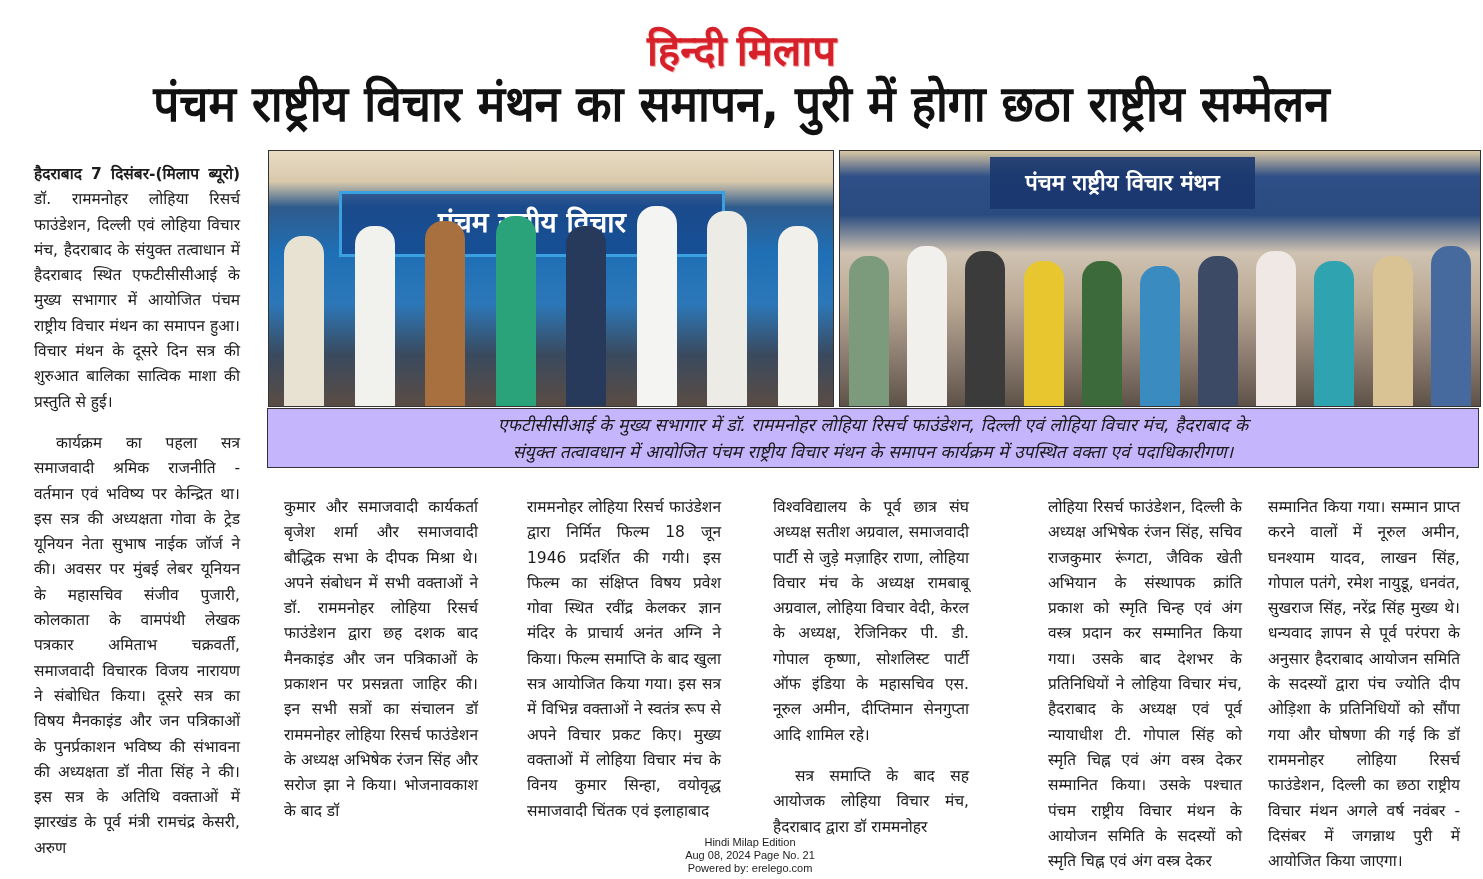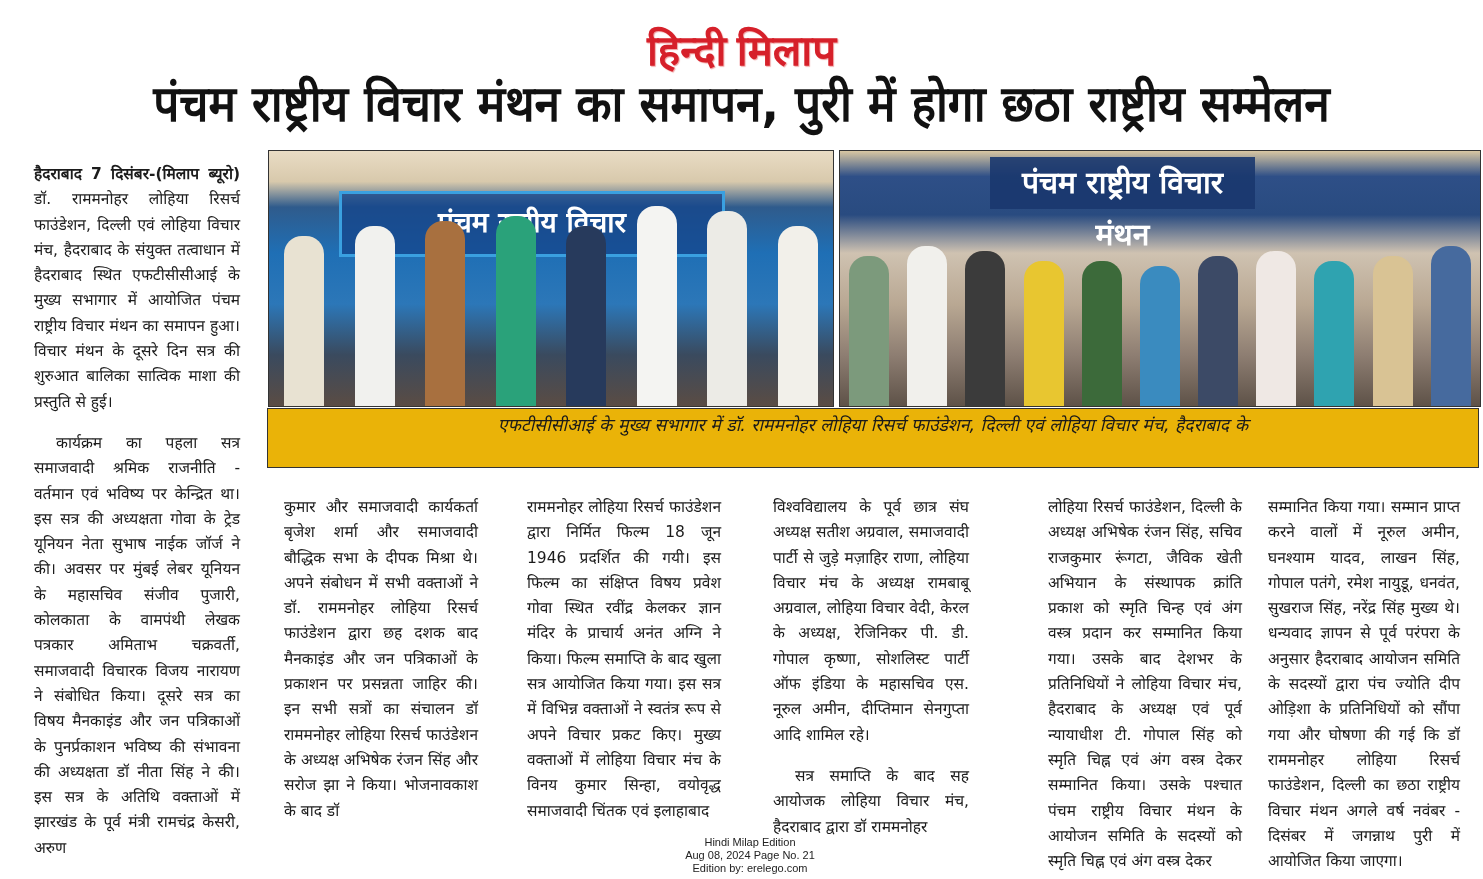--- a/index.html
+++ b/index.html
@@ -14,24 +14,24 @@
   #col2 { left:268px; top:479px; width:226px; }
   #col3 { left:511px; top:479px; width:226px; }
   #col4 { left:757px; top:479px; width:228px; }
   #col5 { left:1032px; top:479px; width:226px; }
   #col6 { left:1252px; top:479px; width:224px; }
   .photo { position:absolute; border:1px solid #333; overflow:hidden; }
   #photo1 { left:268px; top:150px; width:564px; height:255px; background:linear-gradient(180deg,#e9dcc4 0%,#d8c9ac 12%,#2f5b8c 22%,#1f6fb5 40%,#2c77b8 60%,#3a4a5e 80%,#5a4c44 100%); }
   #photo2 { left:839px; top:150px; width:640px; height:255px; background:linear-gradient(180deg,#d9c7a2 0%,#2e4f87 10%,#294b80 25%,#cfc2b1 40%,#b9a893 60%,#8e7e72 80%,#5e5248 100%); }
   .banner { position:absolute; color:#fff; font-weight:bold; text-align:center; }
   #photo1 .banner { left:70px; top:40px; width:380px; height:60px; font-size:28px; line-height:58px; background:rgba(20,70,140,0.75); border:3px solid #3aa0e0; }
-  #photo2 .banner { left:150px; top:6px; width:265px; height:52px; font-size:30px; line-height:52px; background:rgba(25,55,110,0.9); }
+  #photo2 .banner { left:150px; top:6px; width:265px; height:52px; font-size:22px; line-height:52px; background:rgba(25,55,110,0.9); }
   .people { position:absolute; left:0; bottom:0; width:100%; height:62%; display:flex; align-items:flex-end; justify-content:space-around; }
   .person { width:40px; border-radius:18px 18px 0 0; }
-  .caption { position:absolute; left:267px; top:408px; width:1212px; height:60px; border:1px solid #333; background:#eab308; text-align:center; font-style:italic; font-size:17.5px; line-height:27px; padding-top:3px; box-sizing:border-box; color:#1a1a1a; }
+  .caption { position:absolute; left:267px; top:408px; width:1212px; height:60px; border:1px solid #333; background:#c4b5fd; text-align:center; font-style:italic; font-size:17.5px; line-height:27px; padding-top:3px; box-sizing:border-box; color:#1a1a1a; }
   .footer { position:absolute; left:640px; top:836px; width:220px; text-align:center; font-family:"Liberation Sans", sans-serif; font-size:11px; line-height:13px; color:#222; }
 </style>
 </head>
 <body>
 
 <div class="masthead">हिन्दी मिलाप</div>
 
 <h1 class="headline" style="margin:0;">पंचम राष्ट्रीय विचार मंथन का समापन, पुरी में होगा छठा राष्ट्रीय सम्मेलन</h1>
 
 <div class="col" id="col1">
@@ -65,20 +65,21 @@
     <div class="person" style="height:150px;background:#3c4a66;"></div>
     <div class="person" style="height:155px;background:#efe8e4;"></div>
     <div class="person" style="height:145px;background:#2fa3b0;"></div>
     <div class="person" style="height:150px;background:#d9c394;"></div>
     <div class="person" style="height:160px;background:#466a9e;"></div>
   </div>
 </div>
 
 <div class="caption">
   <div>एफटीसीसीआई के मुख्य सभागार में डॉ. राममनोहर लोहिया रिसर्च फाउंडेशन, दिल्ली एवं लोहिया विचार मंच, हैदराबाद के</div>
+  <div>संयुक्त तत्वावधान में आयोजित पंचम राष्ट्रीय विचार मंथन के समापन कार्यक्रम में उपस्थित वक्ता एवं पदाधिकारीगण।</div>
 </div>
 
 <div class="col" id="col2">
   <p>कुमार और समाजवादी कार्यकर्ता बृजेश शर्मा और समाजवादी बौद्धिक सभा के दीपक मिश्रा थे। अपने संबोधन में सभी वक्ताओं ने डॉ. राममनोहर लोहिया रिसर्च फाउंडेशन द्वारा छह दशक बाद मैनकाइंड और जन पत्रिकाओं के प्रकाशन पर प्रसन्नता जाहिर की। इन सभी सत्रों का संचालन डॉ राममनोहर लोहिया रिसर्च फाउंडेशन के अध्यक्ष अभिषेक रंजन सिंह और सरोज झा ने किया। भोजनावकाश के बाद डॉ</p>
 </div>
 
 <div class="col" id="col3">
   <p>राममनोहर लोहिया रिसर्च फाउंडेशन द्वारा निर्मित फिल्म 18 जून 1946 प्रदर्शित की गयी। इस फिल्म का संक्षिप्त विषय प्रवेश गोवा स्थित रवींद्र केलकर ज्ञान मंदिर के प्राचार्य अनंत अग्नि ने किया। फिल्म समाप्ति के बाद खुला सत्र आयोजित किया गया। इस सत्र में विभिन्न वक्ताओं ने स्वतंत्र रूप से अपने विचार प्रकट किए। मुख्य वक्ताओं में लोहिया विचार मंच के विनय कुमार सिन्हा, वयोवृद्ध समाजवादी चिंतक एवं इलाहाबाद</p>
 </div>
 
@@ -91,14 +92,14 @@
   <p>लोहिया रिसर्च फाउंडेशन, दिल्ली के अध्यक्ष अभिषेक रंजन सिंह, सचिव राजकुमार रूंगटा, जैविक खेती अभियान के संस्थापक क्रांति प्रकाश को स्मृति चिन्ह एवं अंग वस्त्र प्रदान कर सम्मानित किया गया। उसके बाद देशभर के प्रतिनिधियों ने लोहिया विचार मंच, हैदराबाद के अध्यक्ष एवं पूर्व न्यायाधीश टी. गोपाल सिंह को स्मृति चिह्न एवं अंग वस्त्र देकर सम्मानित किया। उसके पश्चात पंचम राष्ट्रीय विचार मंथन के आयोजन समिति के सदस्यों को स्मृति चिह्न एवं अंग वस्त्र देकर</p>
 </div>
 
 <div class="col" id="col6">
   <p>सम्मानित किया गया। सम्मान प्राप्त करने वालों में नूरुल अमीन, घनश्याम यादव, लाखन सिंह, गोपाल पतंगे, रमेश नायुडू, धनवंत, सुखराज सिंह, नरेंद्र सिंह मुख्य थे। धन्यवाद ज्ञापन से पूर्व परंपरा के अनुसार हैदराबाद आयोजन समिति के सदस्यों द्वारा पंच ज्योति दीप ओड़िशा के प्रतिनिधियों को सौंपा गया और घोषणा की गई कि डॉ राममनोहर लोहिया रिसर्च फाउंडेशन, दिल्ली का छठा राष्ट्रीय विचार मंथन अगले वर्ष नवंबर - दिसंबर में जगन्नाथ पुरी में आयोजित किया जाएगा।</p>
 </div>
 
 <div class="footer">
   <div>Hindi Milap Edition</div>
   <div>Aug 08, 2024 Page No. 21</div>
-  <div>Edition by: erelego.com</div>
+  <div>Powered by: erelego.com</div>
 </div>
 
 </body></html>

